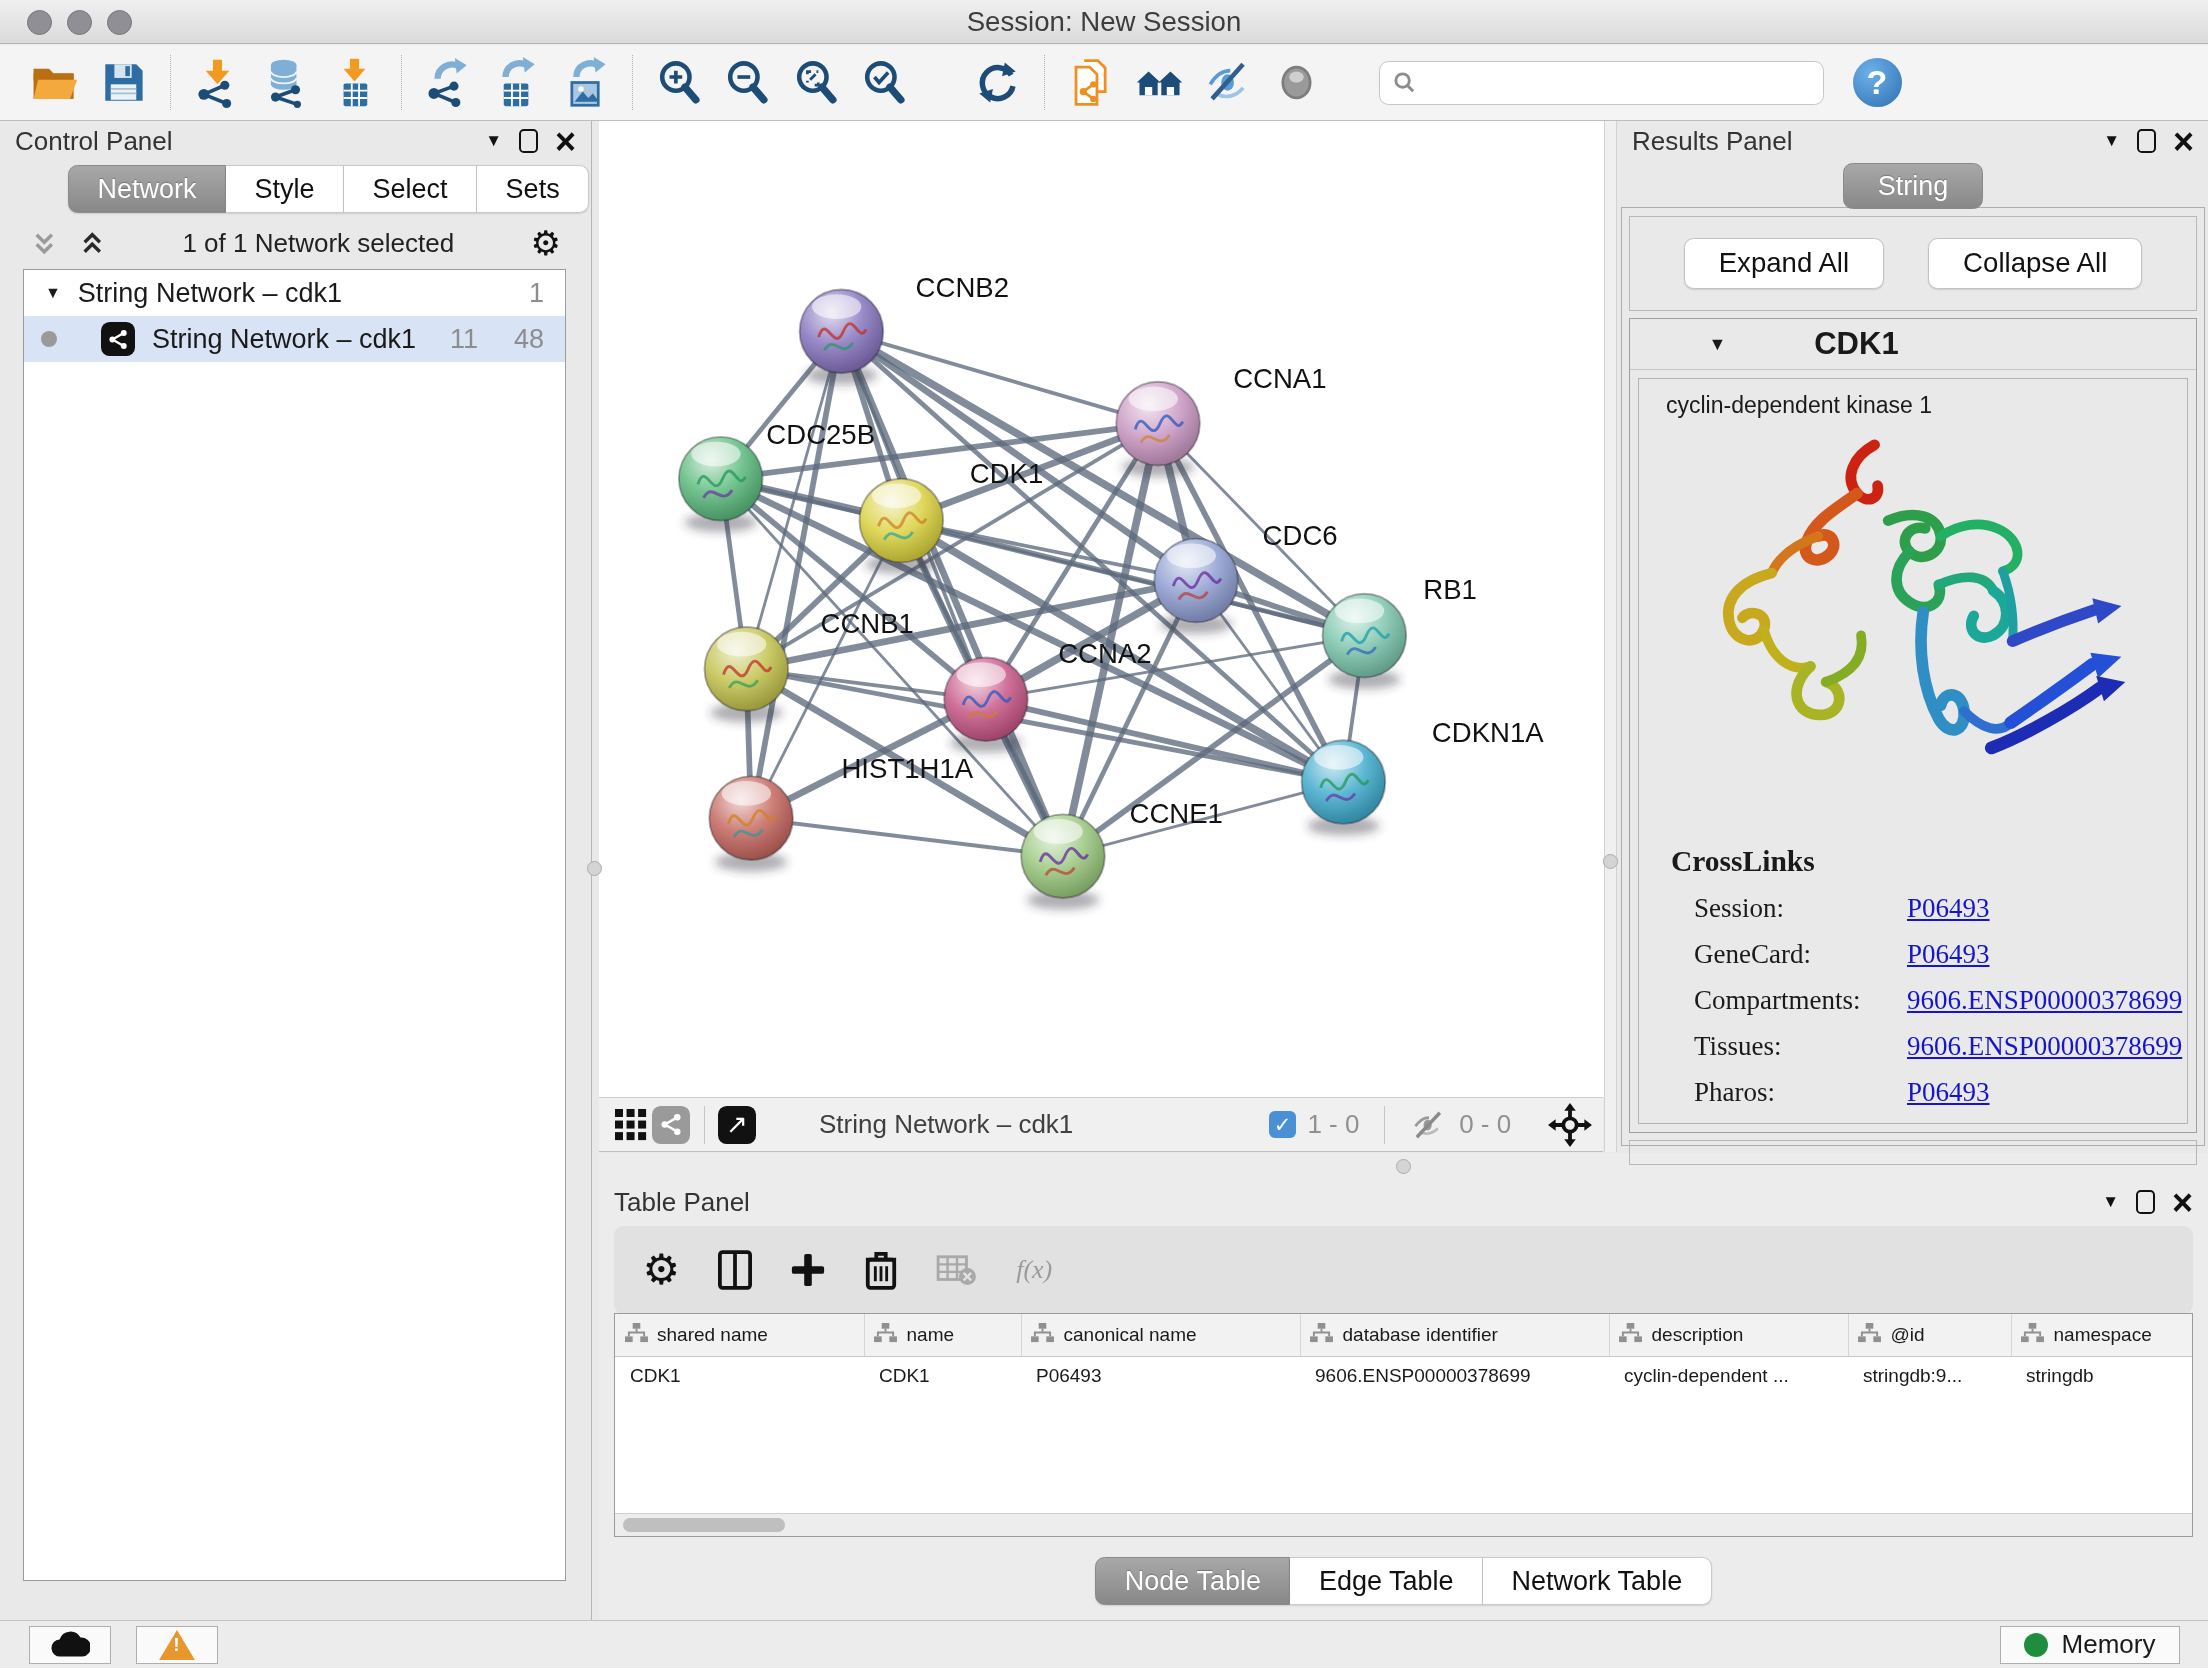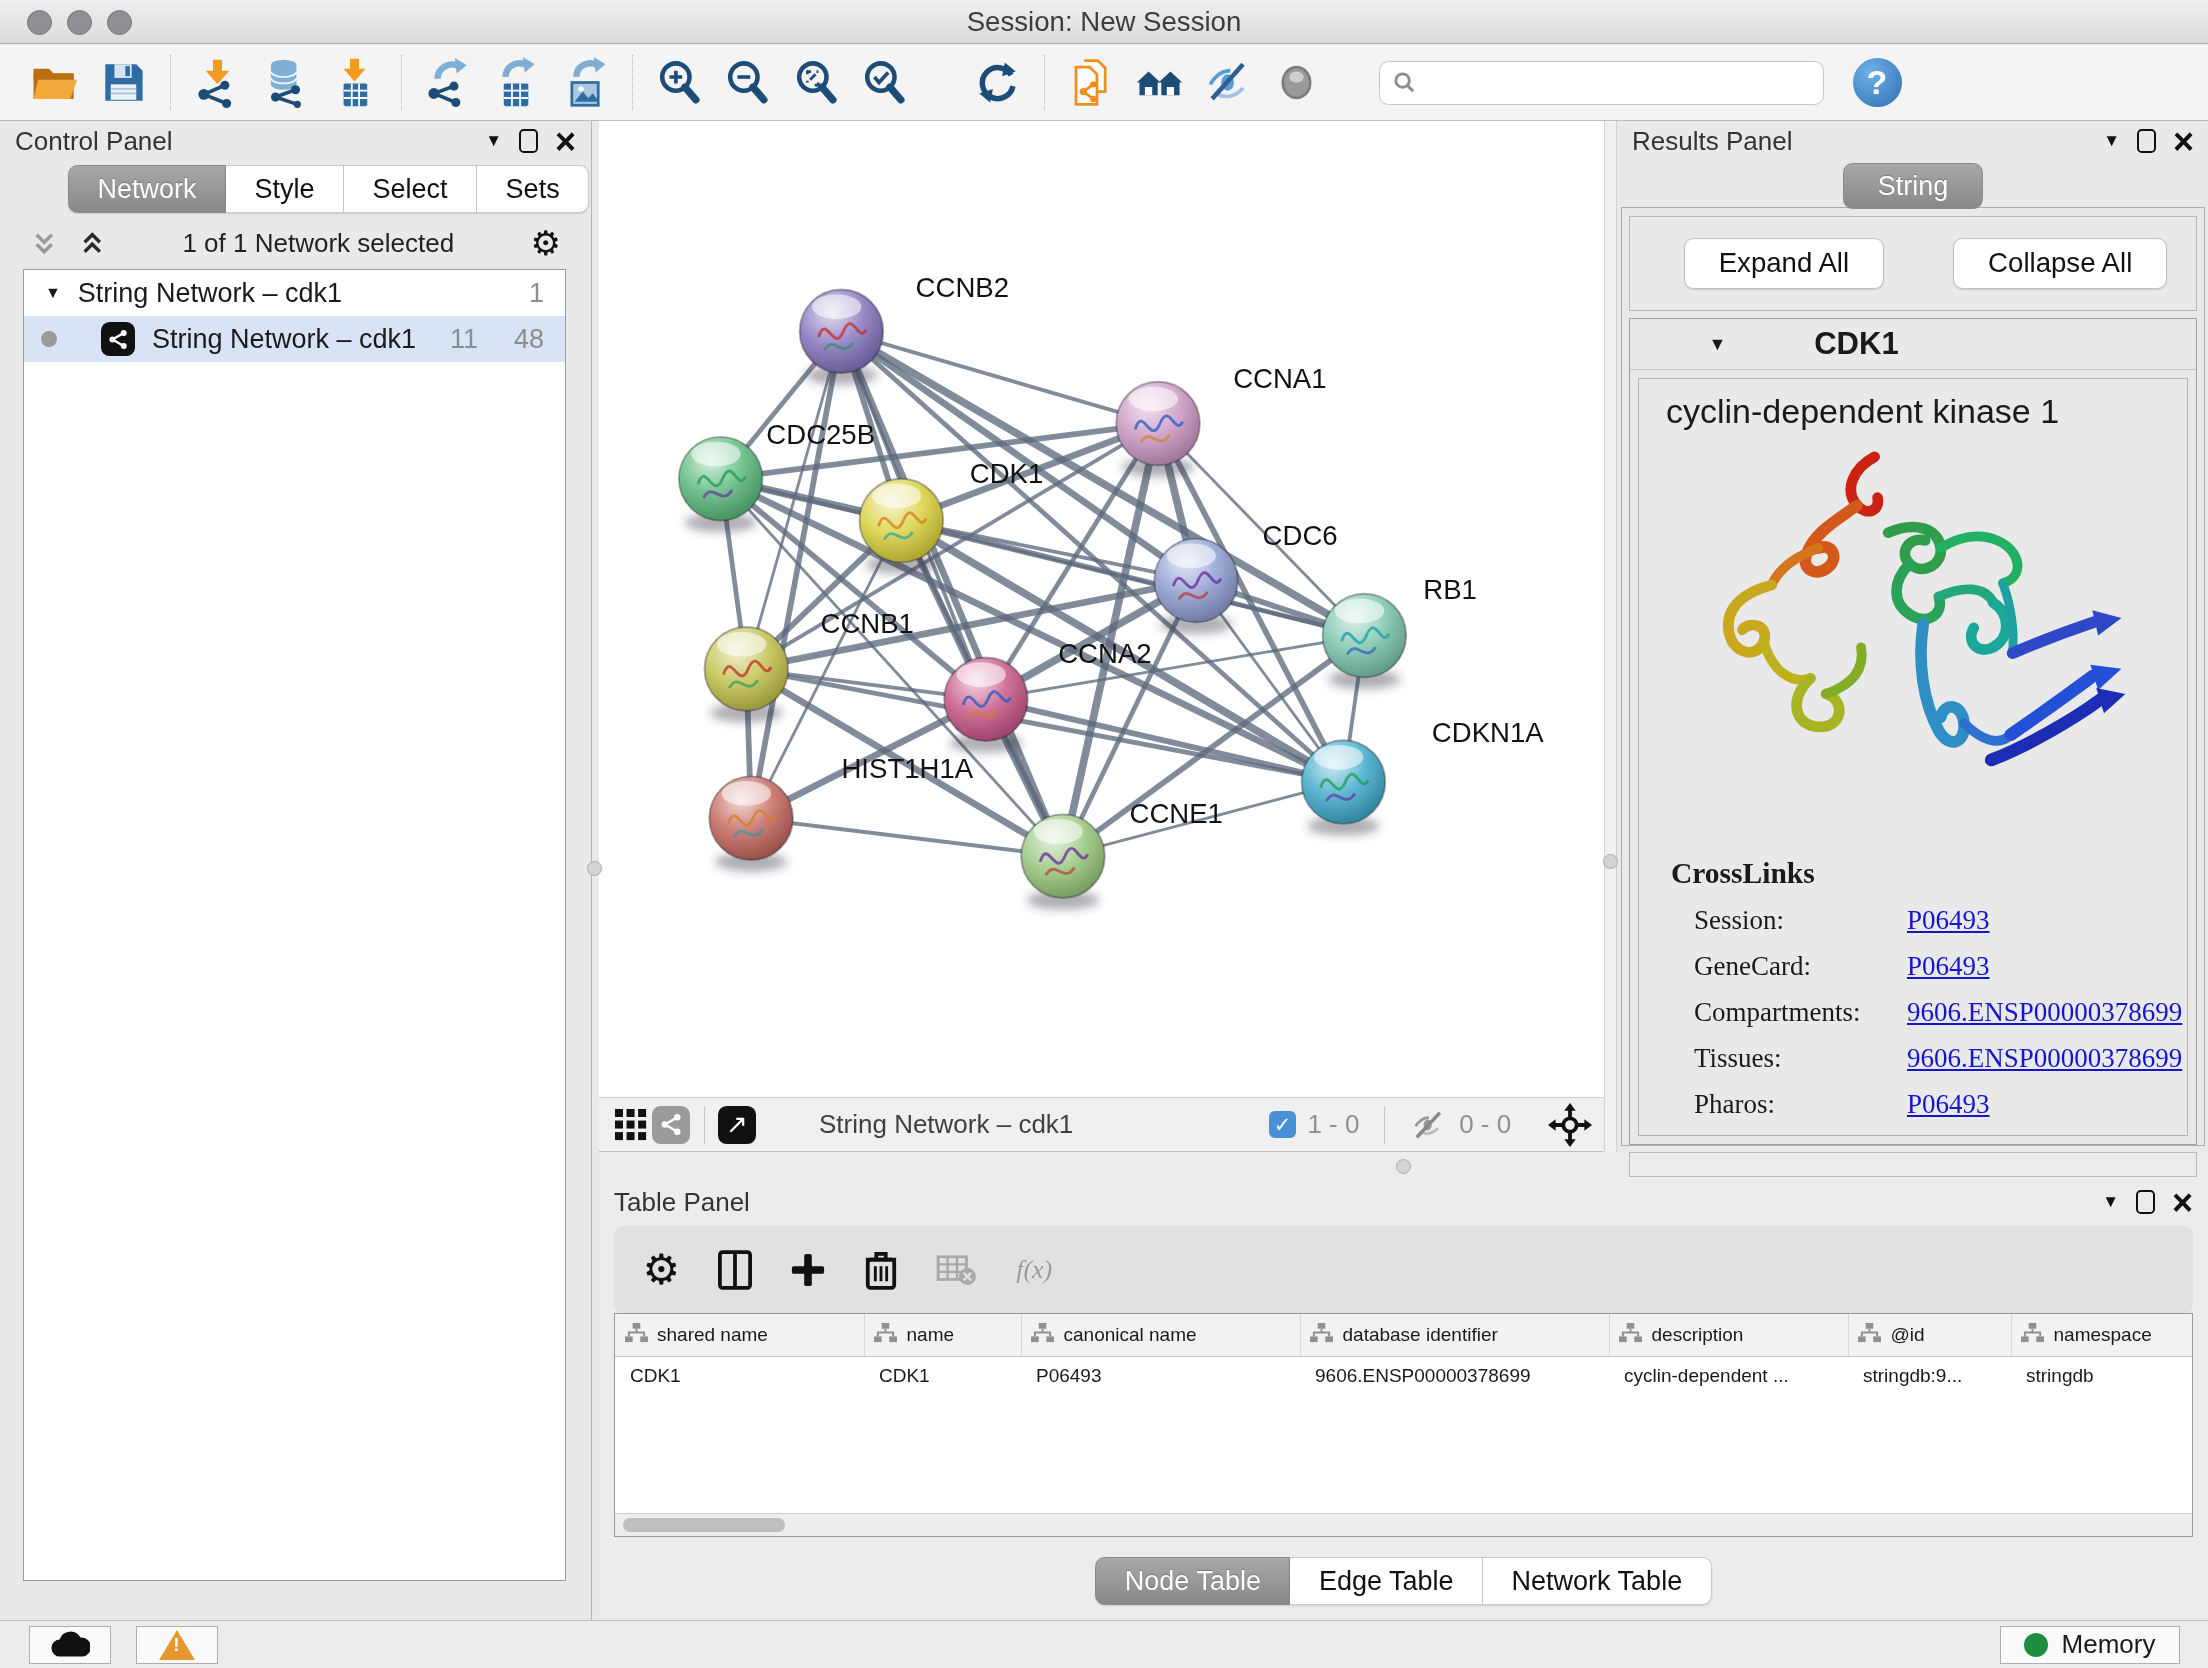--- a/index.html
+++ b/index.html
@@ -88,27 +88,27 @@
   .res-tab-row { position:absolute; top:42px; width:100%; display:flex; justify-content:center; }
   .res-tab { height:46px; padding:0 34px; font-size:27px; color:#fff; display:flex; align-items:center;
     background:linear-gradient(#a8a8a8,#888); border:1px solid #8a8a8a; border-radius:9.5px;
     text-shadow:0 -1px 1px rgba(0,0,0,.25); z-index:2; }
   .res-outer { position:absolute; top:86px; left:3.8px; right:3.8px; bottom:5.7px;
     border:1.9px solid #adadad; background:#e9e9e9; }
   .expand-box { margin:7.6px; border:1.9px solid #b8b8b8; height:95px;
     display:flex; align-items:center; justify-content:center; gap:44px; }
   .btn-plain { background:#fff; border:1.9px solid #c2c2c2; border-radius:9.5px; height:51px;
     font-size:27.6px; padding:12px 34px; display:flex; align-items:center; color:#111;
-    box-shadow:0 1px 1.9px rgba(0,0,0,.12);margin-left:25px; }
+    box-shadow:0 1px 1.9px rgba(0,0,0,.12); }
   .section { margin:7.6px; border:1.9px solid #9f9f9f; }
   .section-head { height:51px; display:flex; align-items:center; border-bottom:1px solid #c6c6c6; }
   .section-head .tri { margin-left:78px; font-size:18px; }
   .section-head .gene { margin-left:88px; font-size:31px; font-weight:bold; }
   .section-body { margin:7.6px; border:1.9px solid #b4b4b4; padding-top:13.3px; }
-  .desc { margin-left:27px; font-size:34px; }
+  .desc { margin-left:27px; font-size:23px; }
   .protein-wrap { display:flex; justify-content:center; margin-top:3.8px; }
   .cl-title { font-family:"Liberation Serif","DejaVu Serif",serif; font-weight:bold;
     font-size:29.5px; margin:13.3px 0 3.8px 32px; }
   .cl-row { display:flex; font-family:"Liberation Serif","DejaVu Serif",serif;
     font-size:27px; margin:15px 0 15px 55px; }
   .cl-label { width:213px; }
   .cl-link { color:#1515cc; text-decoration:underline; cursor:pointer; }
   .strip { margin:7.6px; height:25px; border:1.9px solid #b8b8b8; }
   
   .table-panel { position:absolute; left:599px; top:1182px; width:1609px; height:438px; background:#ececec; }

